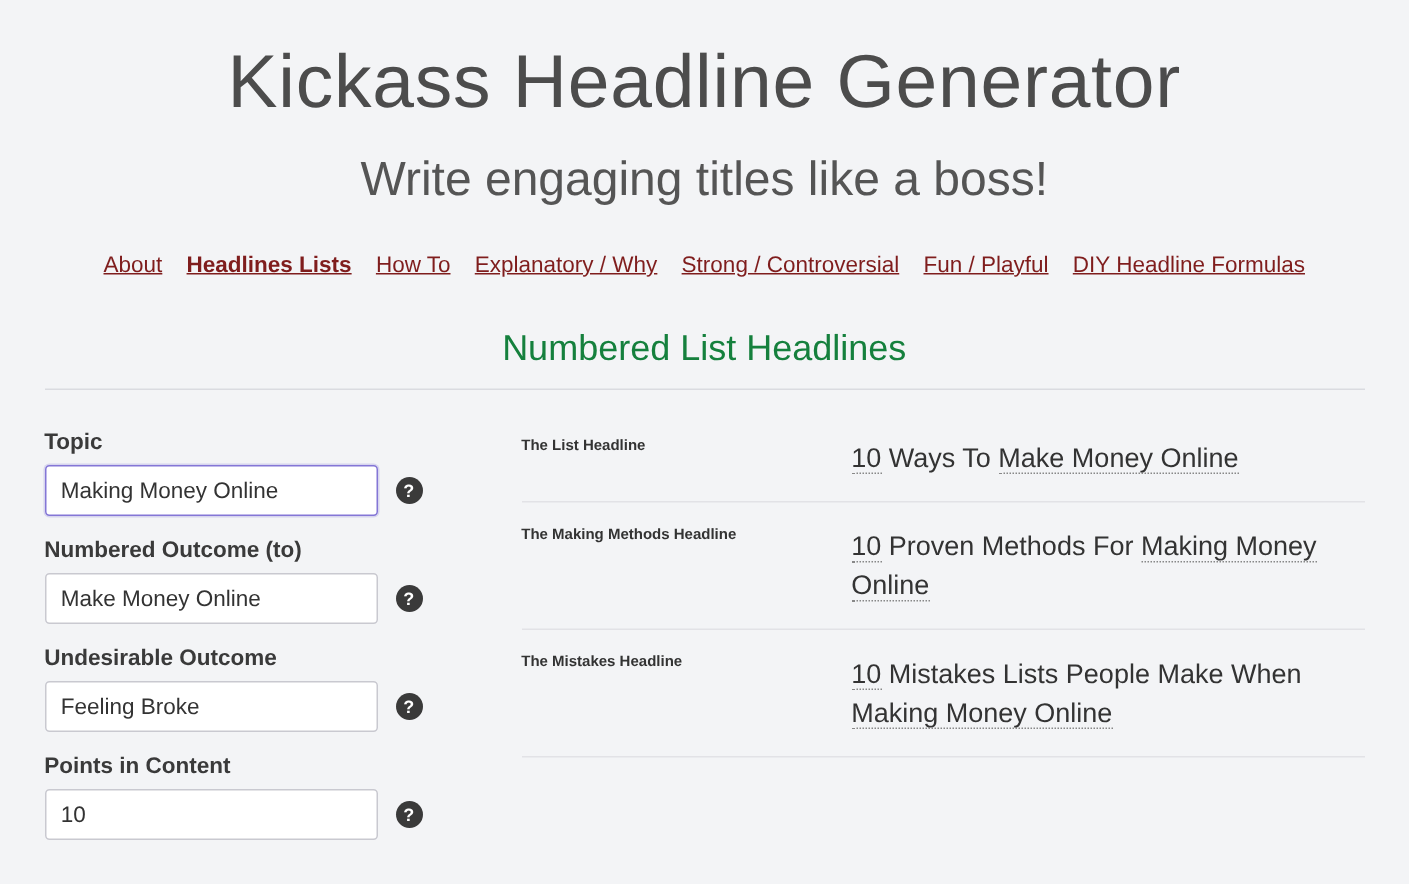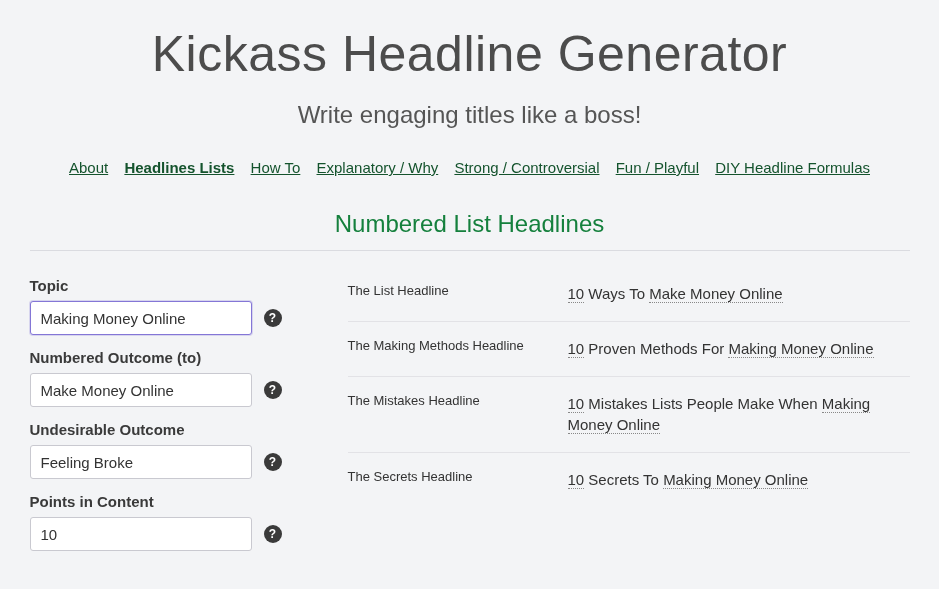--- a/index.html
+++ b/index.html
@@ -18,31 +18,31 @@
   }
   h1 {
     font-size: 50px;
     font-weight: 300;
     color: #4c4c4c;
     letter-spacing: 0.5px;
     margin-top: 25px;
     margin-bottom: 18px;
   }
   .tagline {
-    font-size: 24px;
+    font-size: 32px;
     font-weight: 300;
     color: #555;
     margin-bottom: 30px;
   }
   nav {
     font-size: 15px;
     margin-bottom: 34px;
   }
   nav a {
-    color: #14532d;
+    color: #7f1d1d;
     text-decoration: underline;
     margin: 0 6px;
     cursor: pointer;
   }
   nav a.current {
     font-weight: 700;
   }
   .section-title {
     font-size: 24px;
     font-weight: 300;
@@ -117,28 +117,28 @@
     align-items: flex-start;
     border-bottom: 1px solid #e2e2e6;
     padding: 16px 0;
   }
   .result-row:first-child {
     padding-top: 4px;
   }
   .result-label {
     width: 220px;
     flex-shrink: 0;
-    font-weight: 400;
-    font-size: 13px;
+    font-weight: 700;
+    font-size: 10px;
     color: #333;
     padding-right: 10px;
   }
   .result-value {
     flex: 1;
-    font-size: 15px;
+    font-size: 18px;
     color: #333;
     line-height: 1.45;
   }
   .result-value .dyn {
     border-bottom: 1px dotted #888;
   }
 </style>
 </head>
 <body>
 
@@ -208,21 +208,17 @@
       <div class="result-row">
         <div class="result-label">The Making Methods Headline</div>
         <div class="result-value"><span class="dyn">10</span><span> Proven Methods For </span><span class="dyn">Making Money Online</span></div>
       </div>
 
       <div class="result-row">
         <div class="result-label">The Mistakes Headline</div>
         <div class="result-value"><span class="dyn">10</span><span> Mistakes Lists People Make When </span><span class="dyn">Making Money Online</span></div>
       </div>
 
-      <div class="result-row" style="border-bottom:none;">
-        <div class="result-label">The Secrets Headline</div>
-        <div class="result-value"><span class="dyn">10</span><span> Secrets To </span><span class="dyn">Making Money Online</span></div>
-      </div>
 
     </div>
 
   </div>
 </div>
 
 </body></html>

